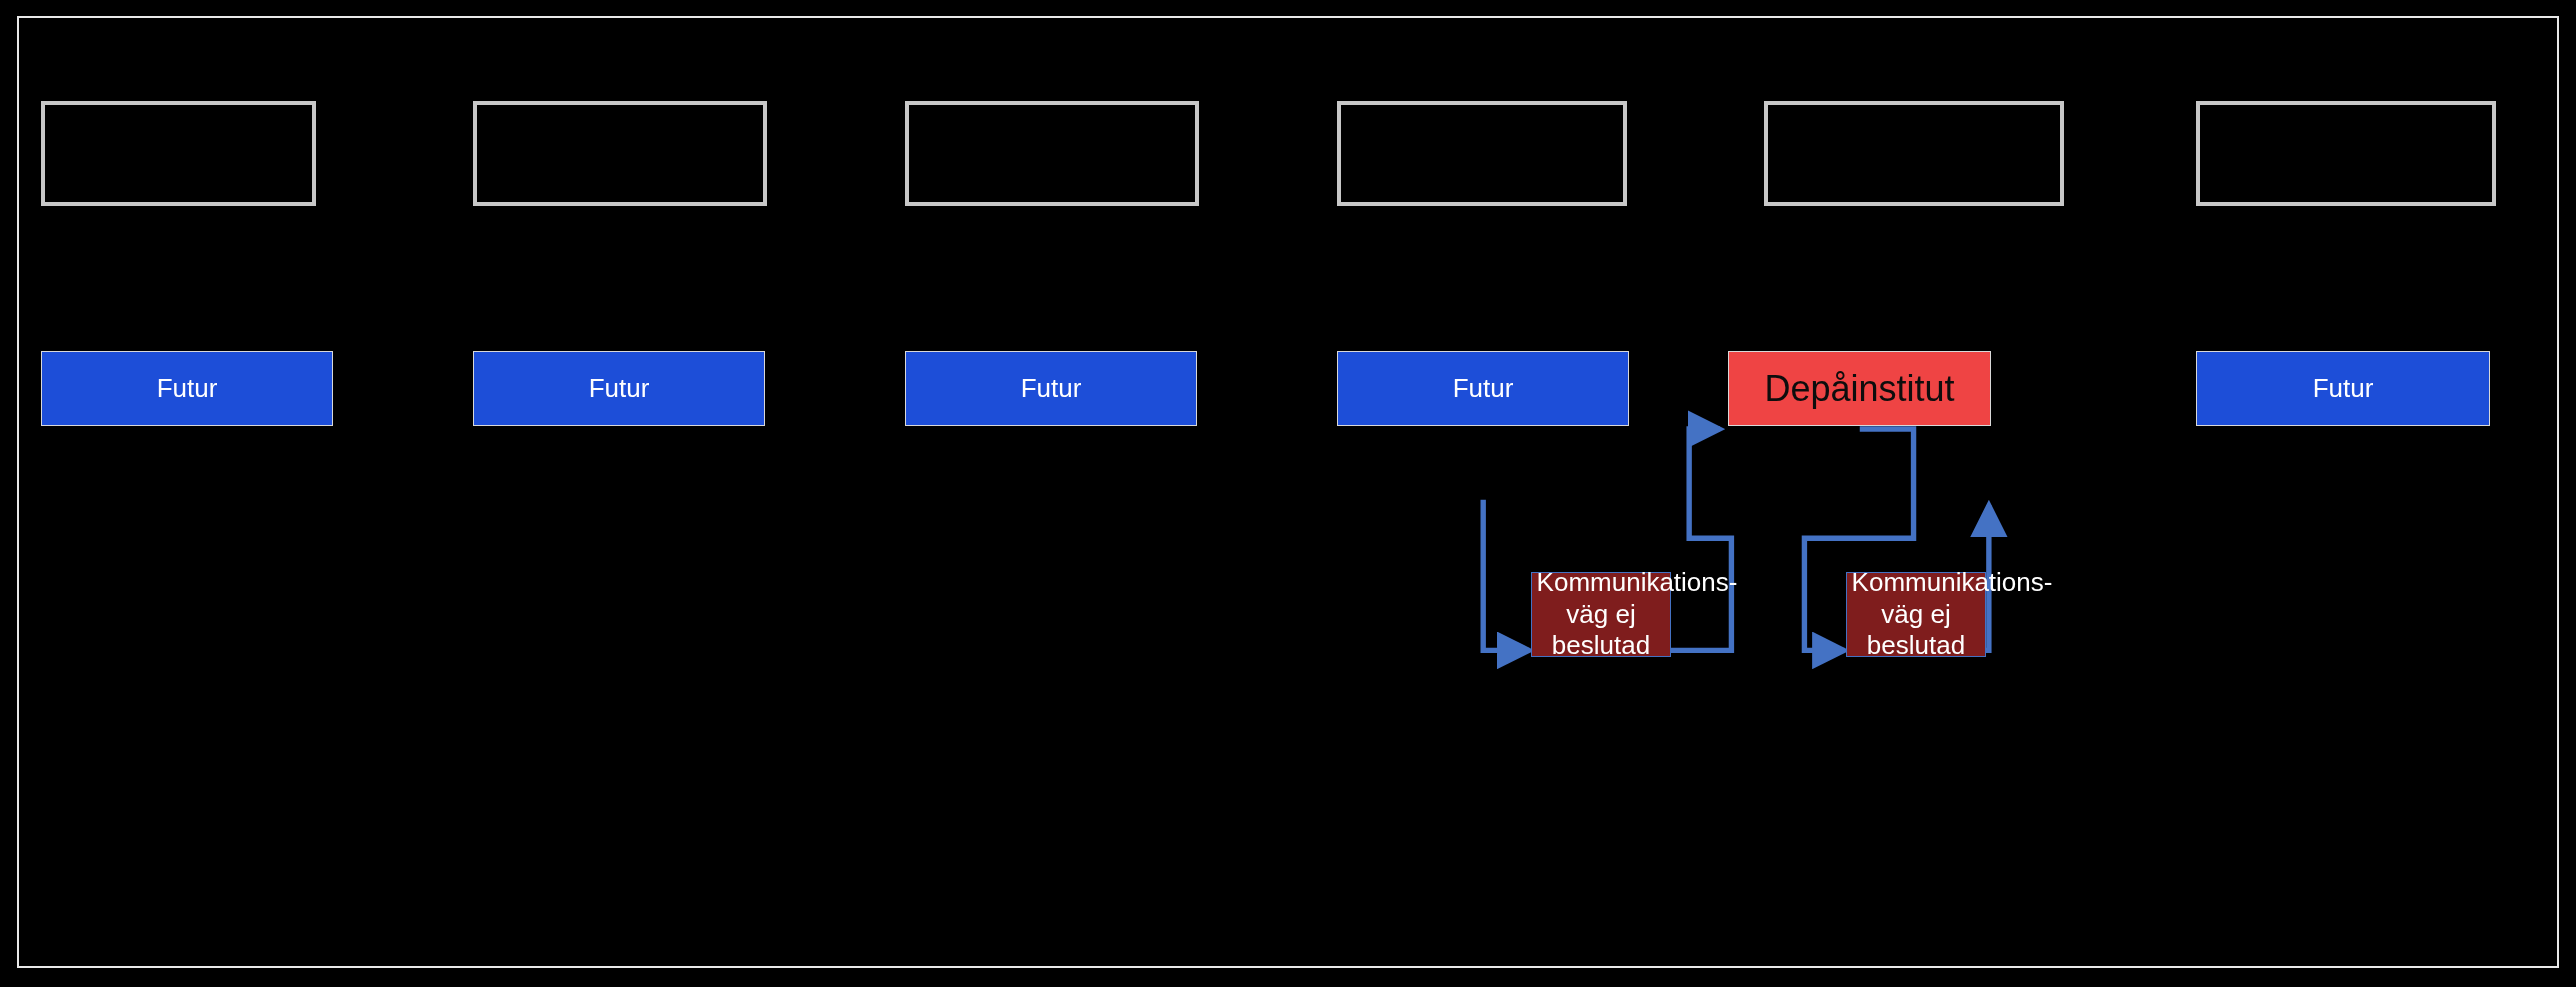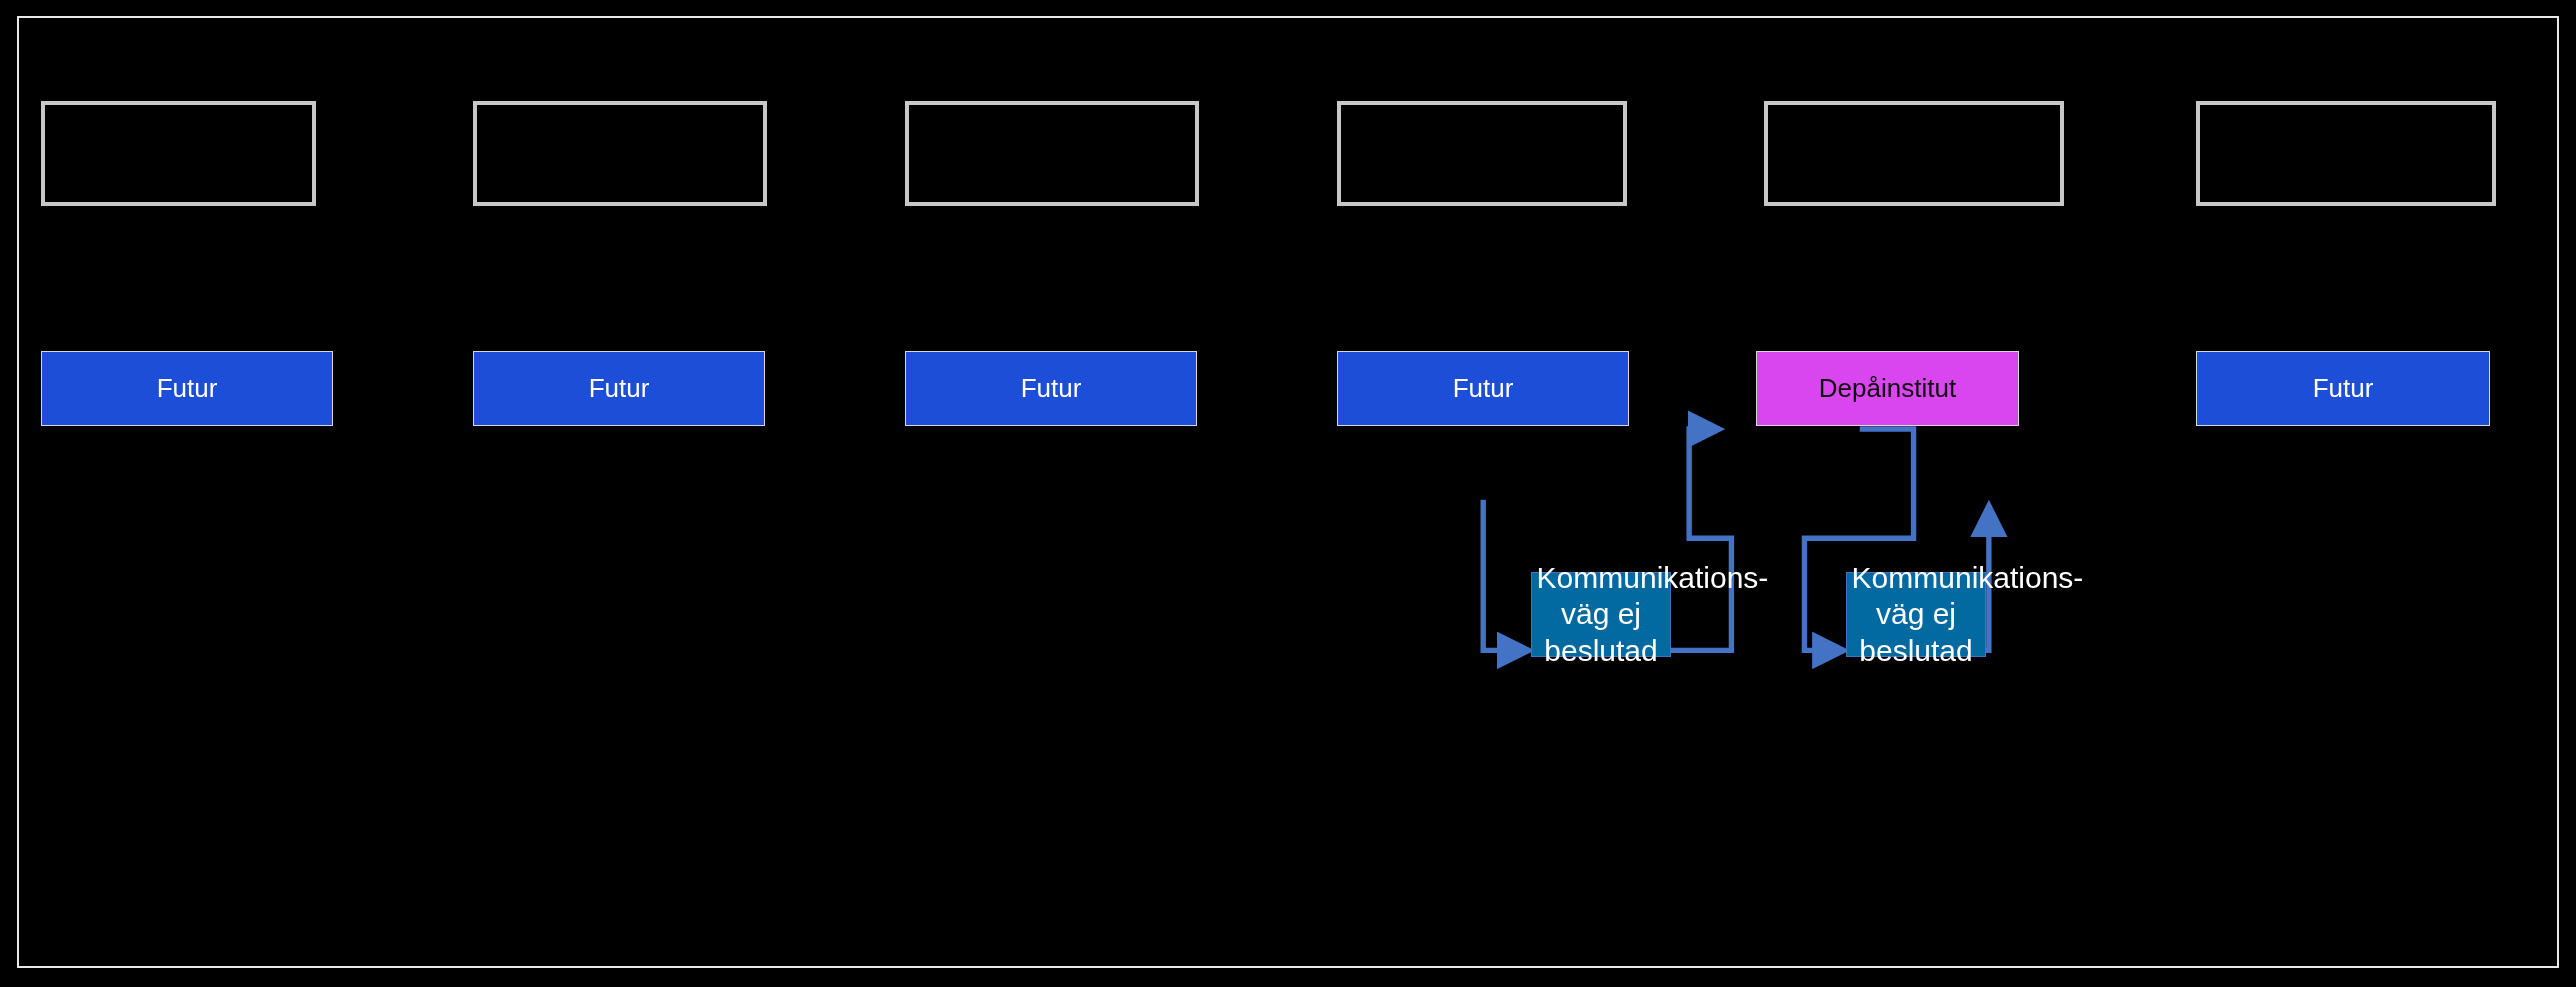--- a/index.html
+++ b/index.html
@@ -52,31 +52,30 @@
     padding: 0 4.6px;
     box-sizing: border-box;
   }
   .node-futur {
     background: #1d4ed8;
     border: 1.5px solid #D9D9D9;
     color: #FFFFFF;
     font-size: 26px;
   }
   .node-depa {
-    background: #d946ef;
+    background: #ef4444;
     border: 1.5px solid #D9D9D9;
     color: #0D0D0D;
-    font-size: 26px;
-    margin-left: 28px;
+    font-size: 36px;
   }
   .node-komm {
-    background: #0369a1;
+    background: #7f1d1d;
     border: 1.5px solid #4472C4;
     color: #FFFFFF;
-    font-size: 30px;
+    font-size: 26px;
     align-items: center;
   }
   #connectors {
     position: absolute;
     left: 0;
     top: 0;
     width: 2576px;
     height: 988px;
     pointer-events: none;
   }

